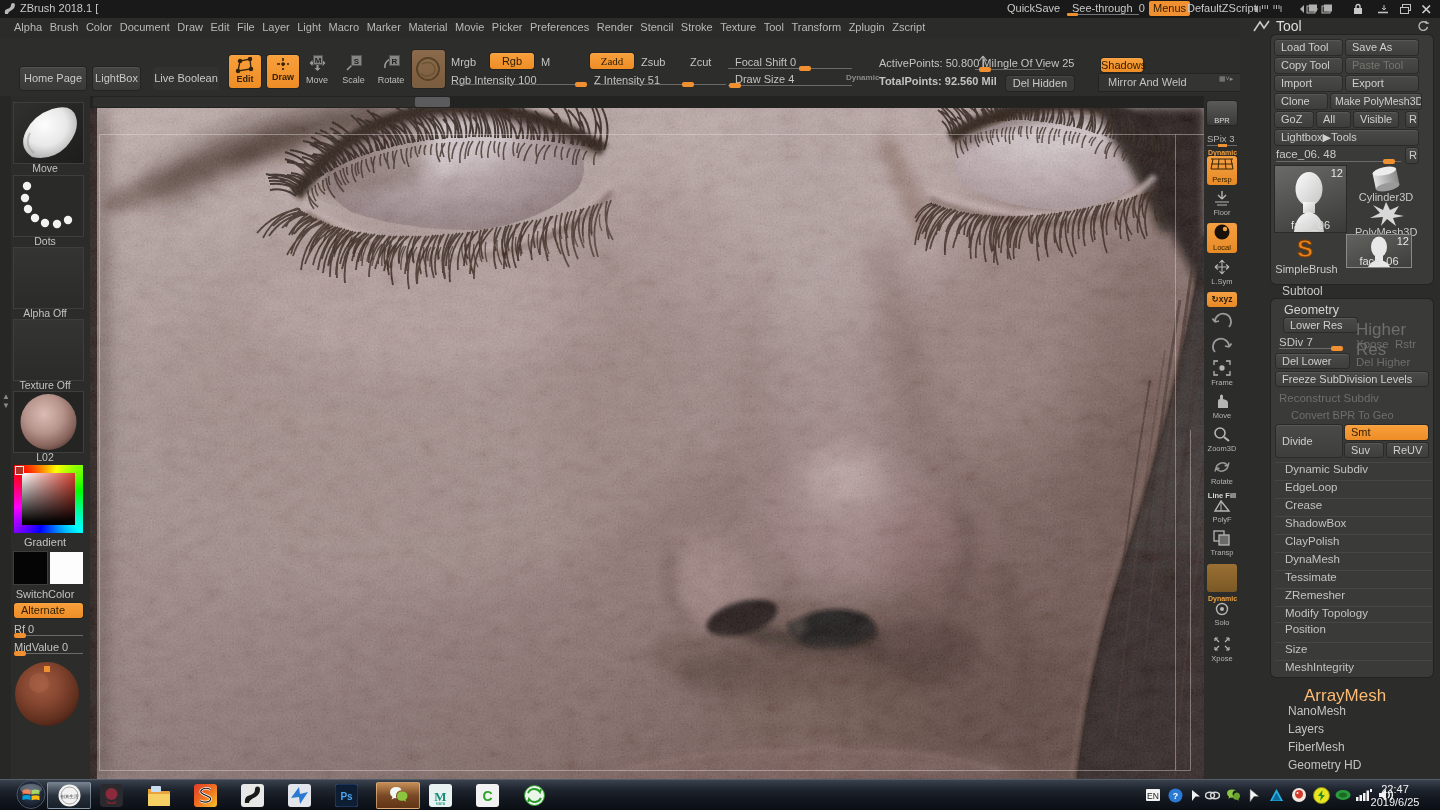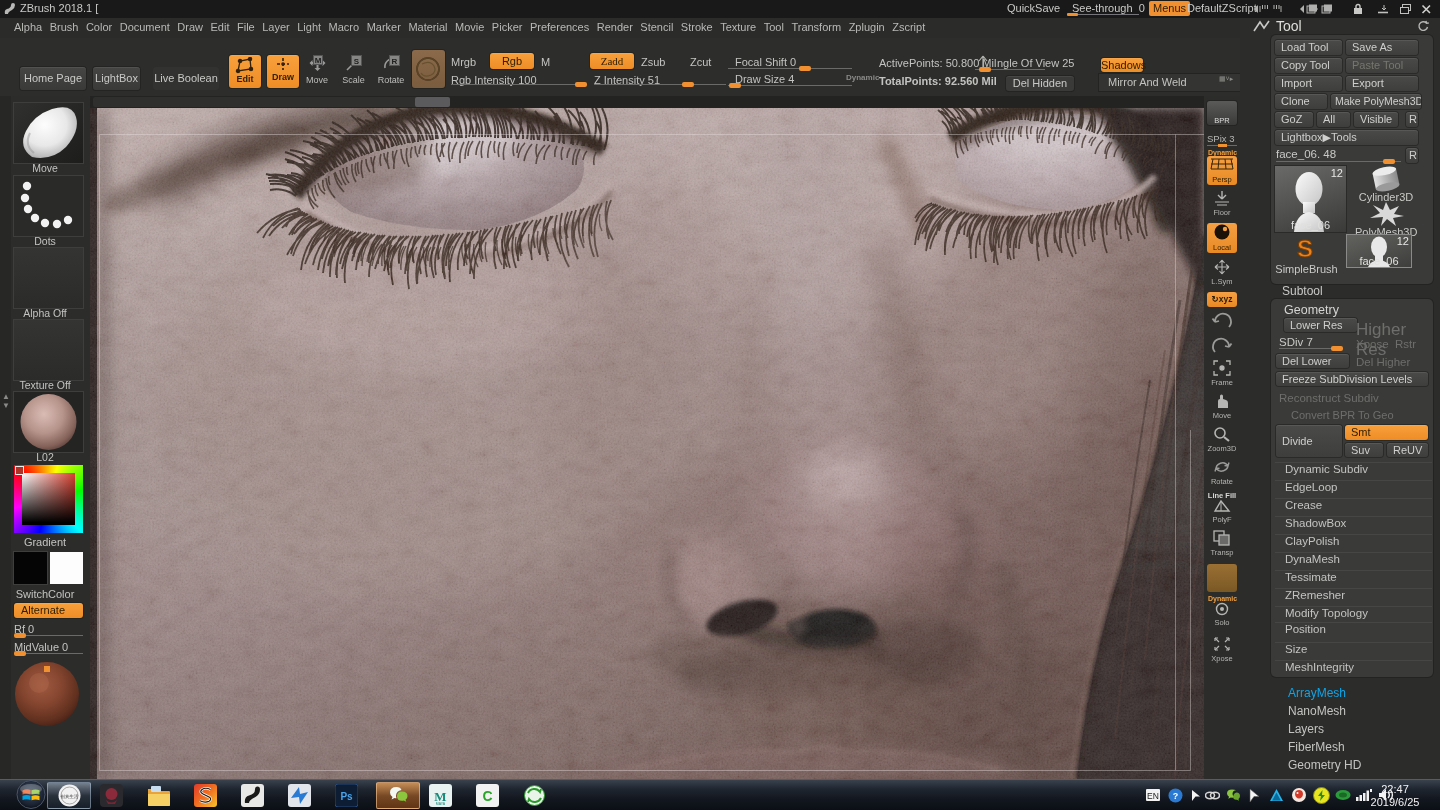--- a/index.html
+++ b/index.html
@@ -695,21 +695,21 @@
       <div class="collrow" style="top:217px;">ShadowBox</div>
       <div class="collrow" style="top:235px;">ClayPolish</div>
       <div class="collrow" style="top:253px;">DynaMesh</div>
       <div class="collrow" style="top:271px;">Tessimate</div>
       <div class="collrow" style="top:289px;">ZRemesher</div>
       <div class="collrow" style="top:307px;">Modify Topology</div>
       <div class="collrow" style="top:323px;">Position</div>
       <div class="collrow" style="top:343px;">Size</div>
       <div class="collrow" style="top:361px;">MeshIntegrity</div>
     </div>
-    <div class="abs" style="left:48px;top:668px;font-size:12px;color:#0ea5e9;">ArrayMesh</div>
+    <div class="abs" style="left:64px;top:668px;font-size:17px;color:#fdba74;">ArrayMesh</div>
     <div class="abs" style="left:48px;top:686px;font-size:12px;color:#c3c3c1;">NanoMesh</div>
     <div class="abs" style="left:48px;top:704px;font-size:12px;color:#c3c3c1;text-align:right;">Layers</div>
     <div class="abs" style="left:48px;top:722px;font-size:12px;color:#c3c3c1;">FiberMesh</div>
     <div class="abs" style="left:48px;top:740px;font-size:12px;color:#c3c3c1;">Geometry HD</div>
   </div>
 
   <div class="abs" id="taskbar" style="left:0;top:779px;width:1440px;height:31px;background:linear-gradient(#3a424e,#1f2630 30%,#12161e 65%,#0b0f15);border-top:1px solid #545e6a;">
     <svg class="abs" style="left:11px;top:-1px;" width="40" height="31" viewBox="0 0 40 31">
       <defs>
           <radialGradient id="orb" cx="50%" cy="40%" r="60%">

